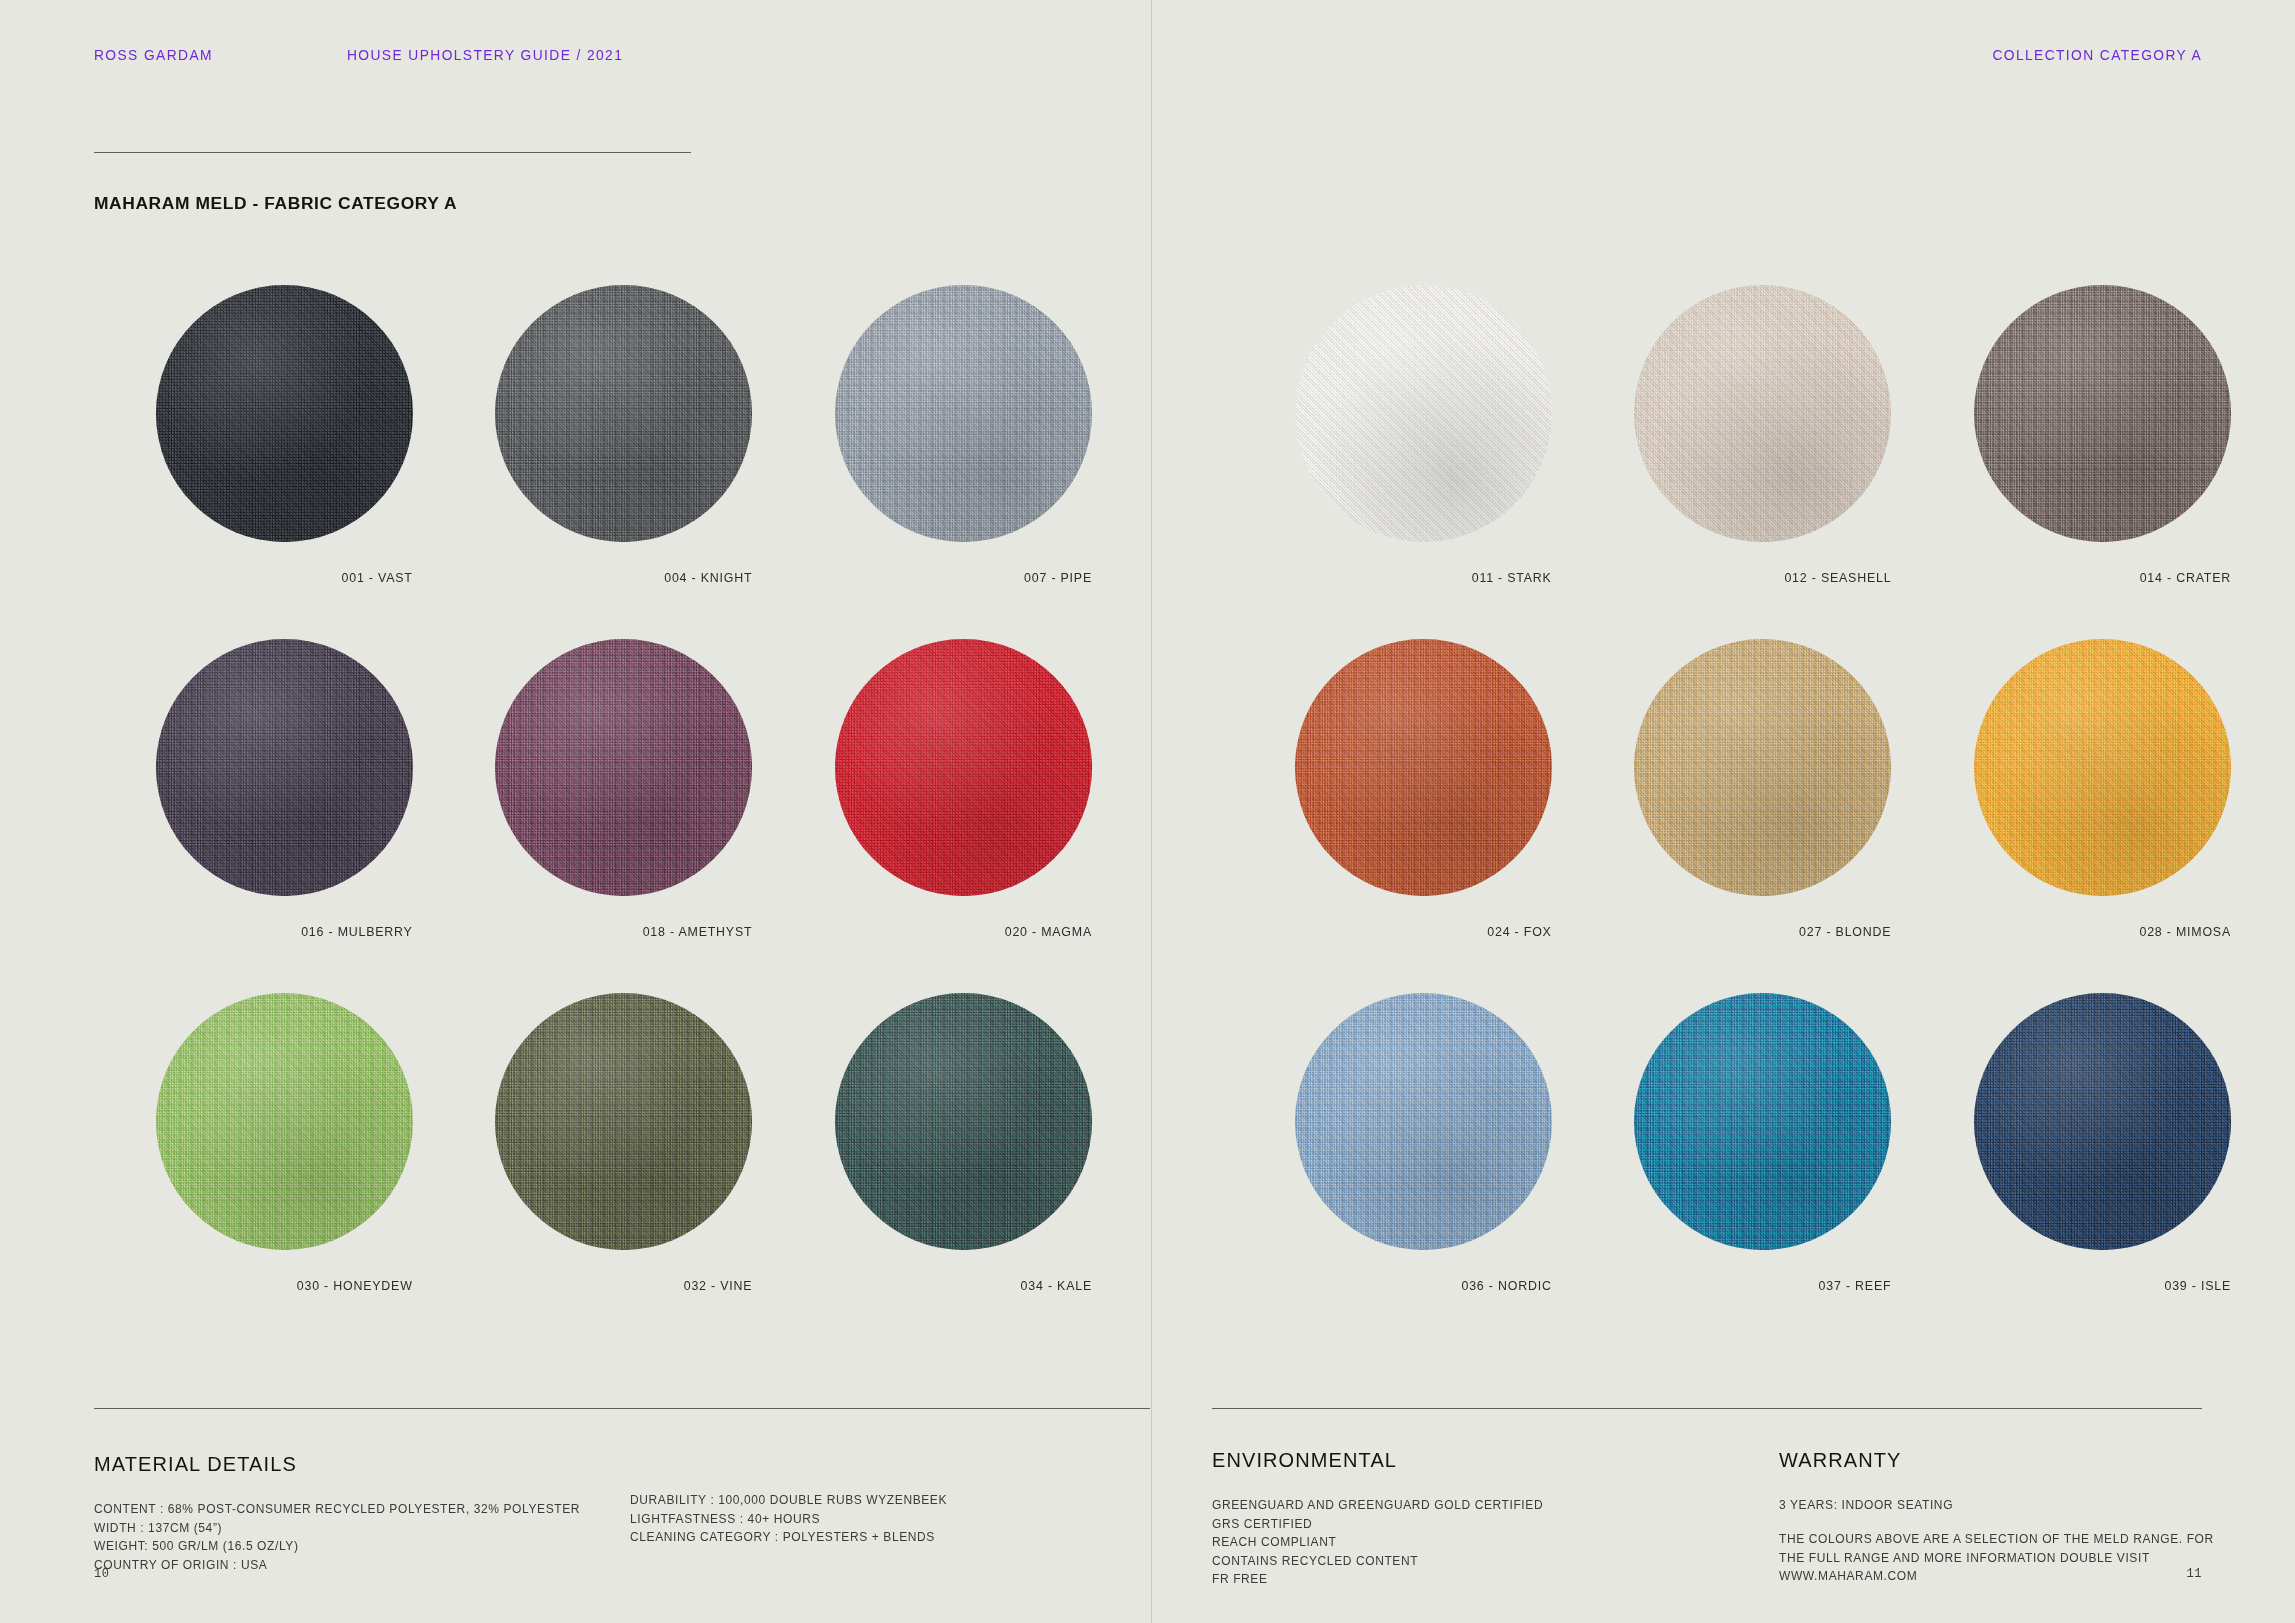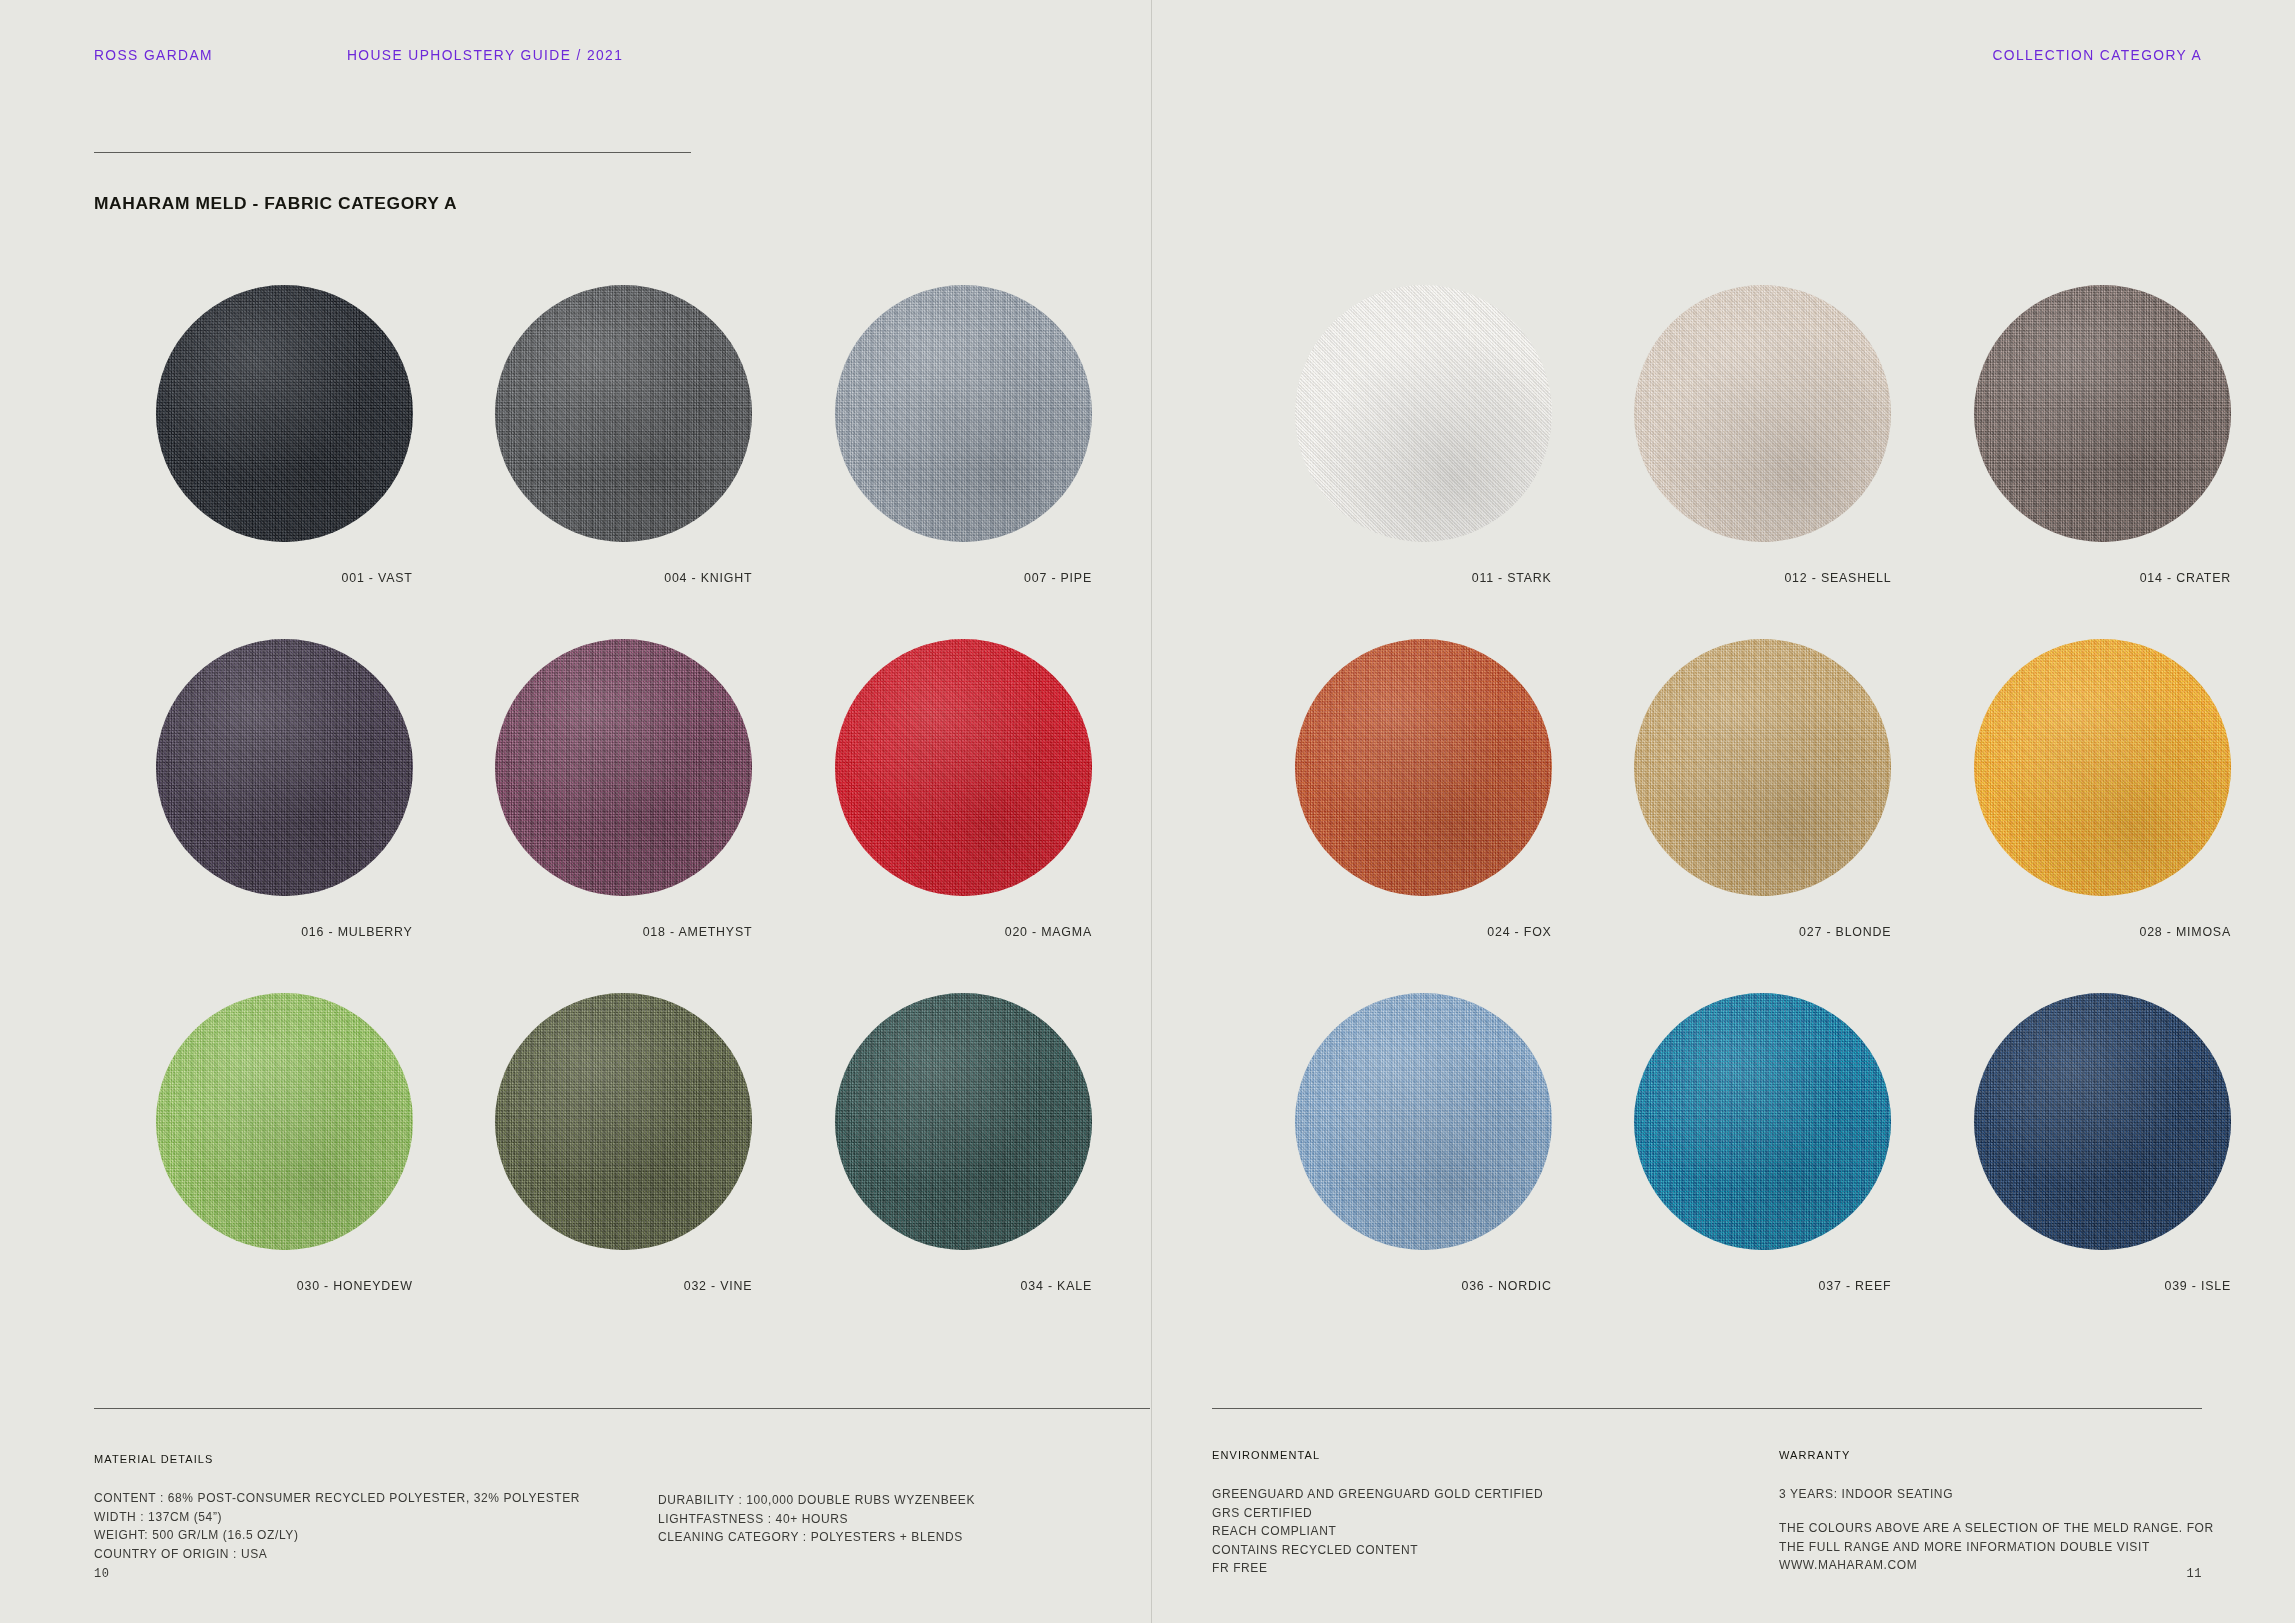--- a/index.html
+++ b/index.html
@@ -159,38 +159,38 @@
     position: absolute;
     top: 1408px;
     height: 0.9px;
     background: #5d5d59;
   }
   .rule-foot.left  { left: 94px;  width: 1056px; }
   .rule-foot.right { left: 1212px; width: 990px; }
 
   .foot-block { position: absolute; }
   .foot-head {
-    font-size: 11px;
+    font-size: 20px;
     letter-spacing: 1.1px;
     color: #15150f;
     margin-bottom: 24px;
     white-space: nowrap;
   }
   .foot-line {
     font-size: 12px;
     letter-spacing: 0.6px;
     line-height: 1.55;
     color: #3a3a36;
     white-space: nowrap;
   }
   .foot-line.wrap { white-space: normal; }
   .foot-gap { height: 15.6px; }
 
   .fb-material { top: 1453px; left: 94px; }
-  .fb-spec     { top: 1491px; left: 658px; }
+  .fb-spec     { top: 1491px; left: 630px; }
   .fb-env      { top: 1449px; left: 1212px; }
   .fb-war      { top: 1449px; left: 1779px; width: 441px; }
 
   .page-num {
     position: absolute;
     top: 1567px;
     font-size: 12px;
     letter-spacing: 0.6px;
     color: #3a3a36;
     font-family: Liberation Mono, monospace;

